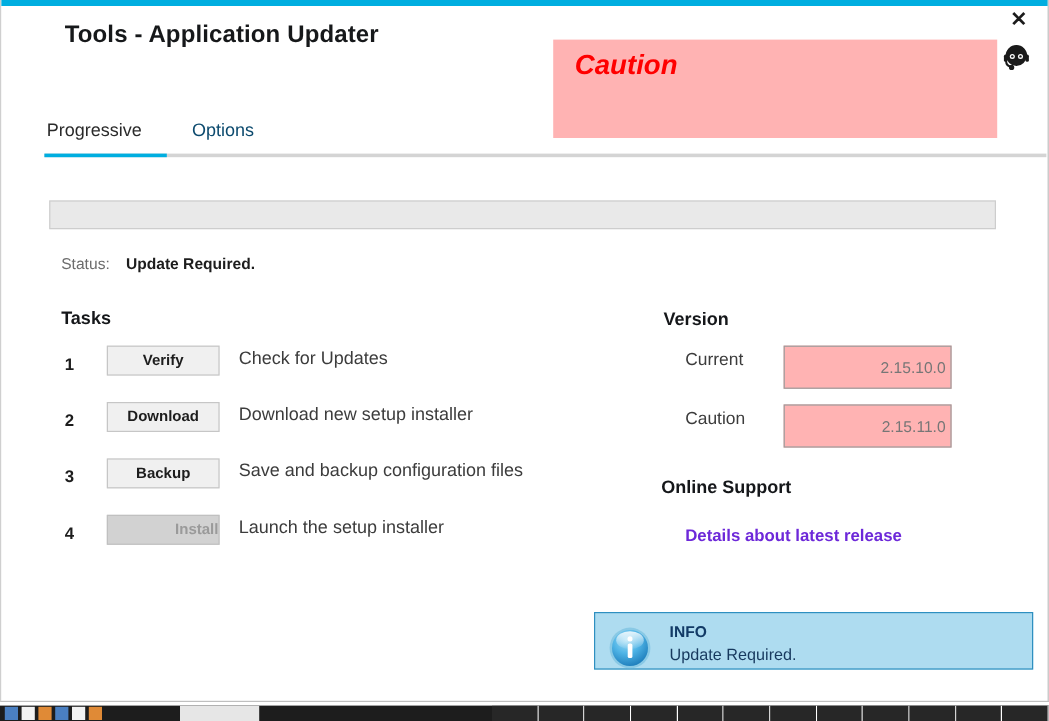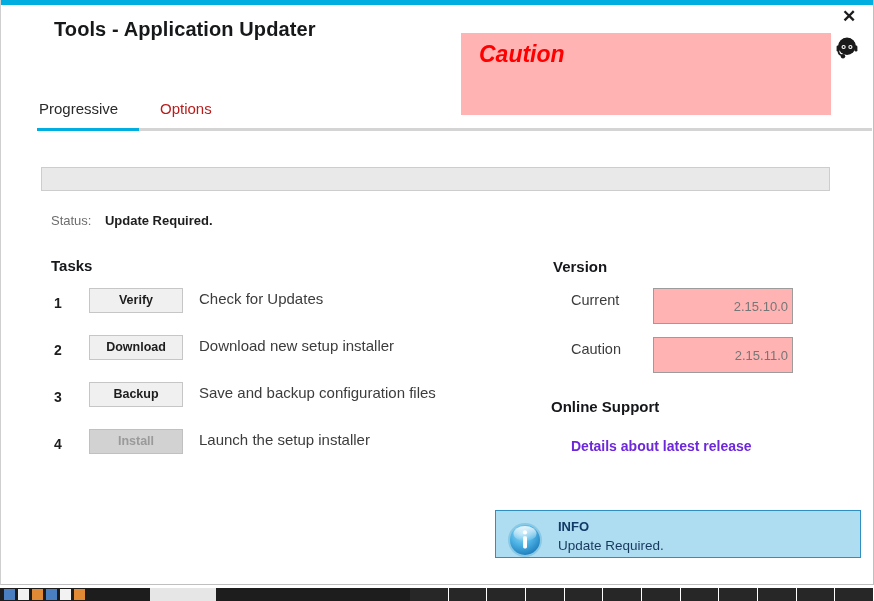--- a/index.html
+++ b/index.html
@@ -111,21 +111,21 @@
     position: absolute;
     left: 16px;
     top: 100px;
     width: 874px;
     height: 32px;
   }
   .tab-item {
     position: absolute;
     top: 0;
     font-size: 15px;
-    color: #b91c1c;
+    color: #0c4a6e;
     cursor: pointer;
     white-space: nowrap;
     padding-bottom: 12px;
   }
   .tab-item.active { color: #2a2a2a; }
   #tab-progressive { left: 22px; }
   #tab-options     { left: 143px; }
   #tab-baseline {
     position: absolute;
     left: 20px;
@@ -225,20 +225,21 @@
     cursor: pointer;
     padding: 0;
     text-align: center;
     line-height: 23px;
   }
   .task-button.disabled {
     background: #d2d2d2;
     border-color: #c0c0c0;
     color: #9a9a9a;
     cursor: default;
+    text-align: right;
   }
   .task-description {
     position: absolute;
     left: 198px;
     top: 5px;
     font-size: 15px;
     color: #3c3c3c;
     white-space: nowrap;
   }
 

